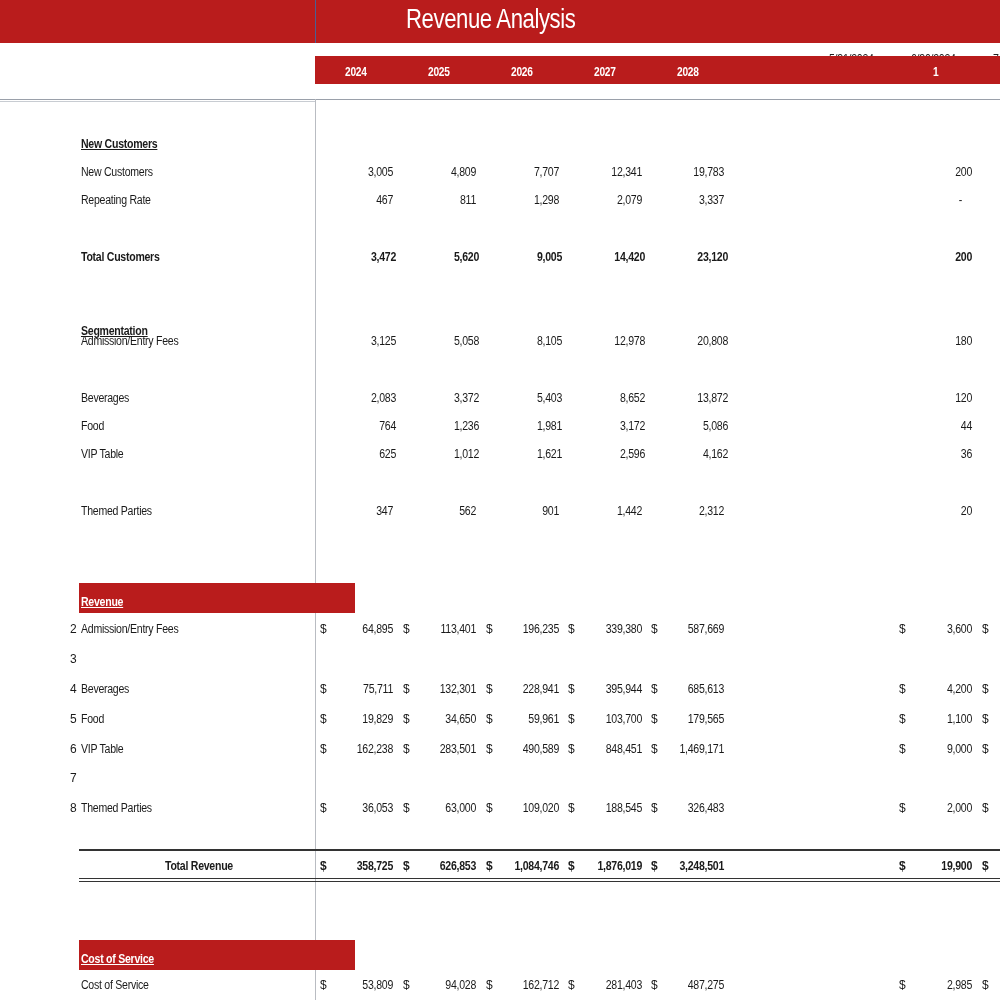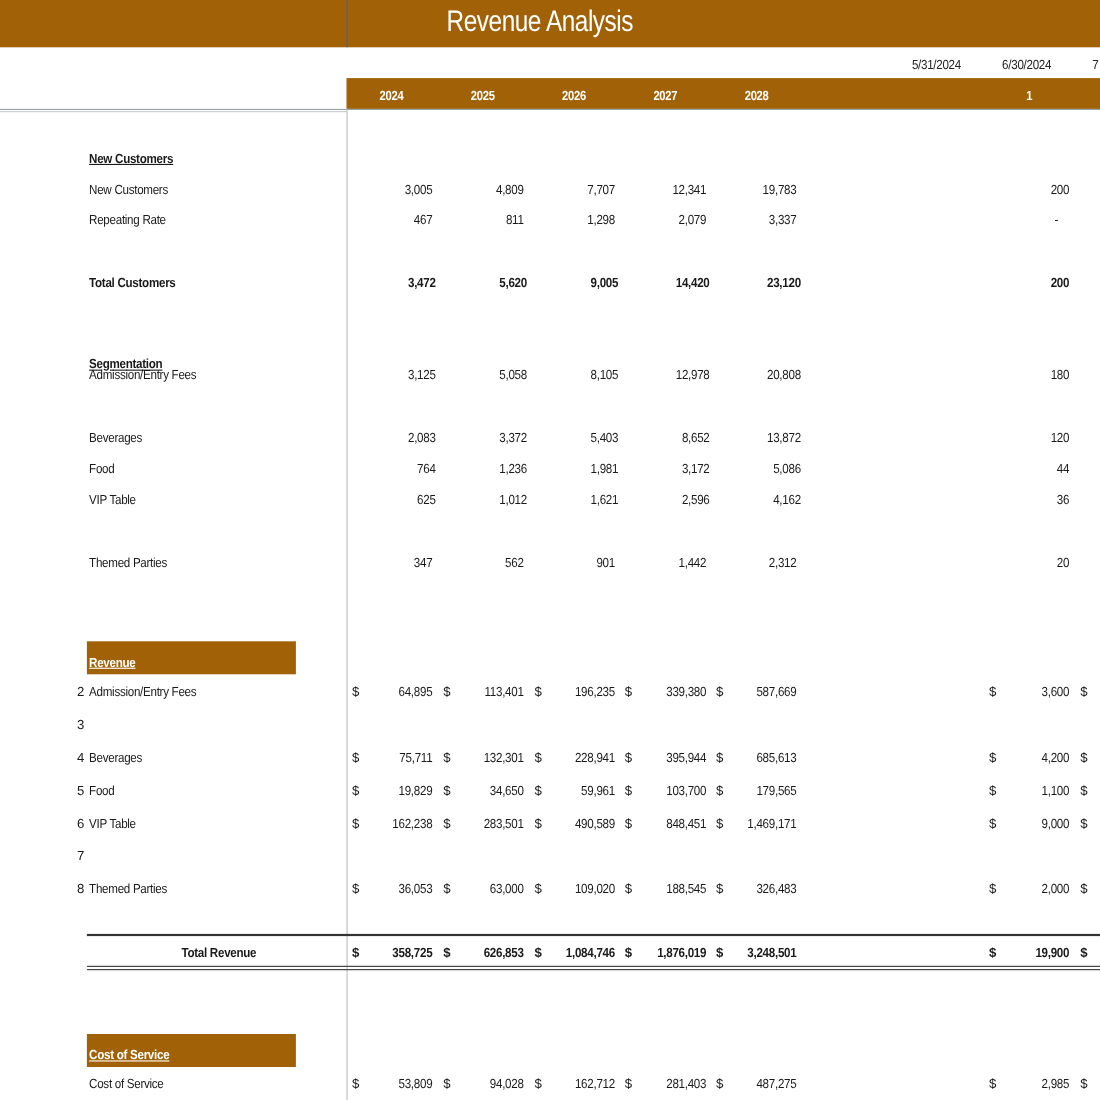--- a/index.html
+++ b/index.html
@@ -2,42 +2,42 @@
 <html><head>
 <meta charset="utf-8">
 <style>
   html, body { margin:0; padding:0; }
   body {
     width:1000px; height:1000px; overflow:hidden; background:#ffffff;
     font-family: "Liberation Sans", "DejaVu Sans", sans-serif;
     font-size:12px; color:#1a1a1a; position:relative;
     letter-spacing:-0.3px;
   }
-  .navy { background:#a16207; color:#fff; }
+  .navy { background:#b91c1c; color:#fff; }
   .title-bar { position:absolute; left:0; top:0; width:1000px; height:43px; }
   .title-bar .divider { position:absolute; left:315px; top:0; width:1px; height:43px; background:#4a5f93; }
   .title-text { position:absolute; left:406px; top:4px; font-size:27px; font-weight:normal; color:#fff; transform:scaleX(0.82); transform-origin:left top; letter-spacing:-0.5px; }
   .date-row { position:absolute; top:44px; left:0; width:1000px; height:27px; }
   .date-cell { position:absolute; top:8px; font-size:12px; color:#222; transform:scaleX(0.88); transform-origin:left top; }
-  .year-bar { position:absolute; left:315px; top:71px; width:685px; height:28px; }
+  .year-bar { position:absolute; left:315px; top:56px; width:685px; height:28px; }
   .year-cell { position:absolute; top:9px; font-size:12px; color:#fff; font-weight:bold; transform:scaleX(0.85); transform-origin:left top; }
   .hline-top { position:absolute; left:0; top:99px; width:1000px; height:1px; background:#9aa0aa; }
   .hline-top2 { position:absolute; left:0; top:101px; width:315px; height:1px; background:#c8ccd2; }
   .vline { position:absolute; left:315px; top:99px; width:1px; height:901px; background:#b9bcc2; }
 
   .row { position:absolute; left:0; width:1000px; height:20px; }
   .lbl { position:absolute; left:81px; top:0; white-space:nowrap; transform:scaleX(0.88); transform-origin:left top; }
   .lbl.u { text-decoration:underline; font-weight:bold; }
   .lbl.b { font-weight:bold; }
   .num { position:absolute; top:0; text-align:right; width:90px; white-space:nowrap; transform:scaleX(0.88); transform-origin:right top; }
   .num.b { font-weight:bold; }
   .cur { position:absolute; top:0; white-space:nowrap; }
   .idx { position:absolute; left:70px; top:0; }
 
-  .section-band { position:absolute; left:79px; width:190px; height:30px; }
+  .section-band { position:absolute; left:79px; width:276px; height:30px; }
   .section-band .lbl { left:2px; top:12px; color:#fff; font-weight:bold; text-decoration:underline; }
 
   .total-line-top { position:absolute; left:79px; width:921px; height:2px; background:#333; }
   .total-line-bot1 { position:absolute; left:79px; width:921px; height:1px; background:#333; }
   .total-line-bot2 { position:absolute; left:79px; width:921px; height:1px; background:#333; }
 </style>
 </head>
 <body>
 
 <div class="title-bar navy">

